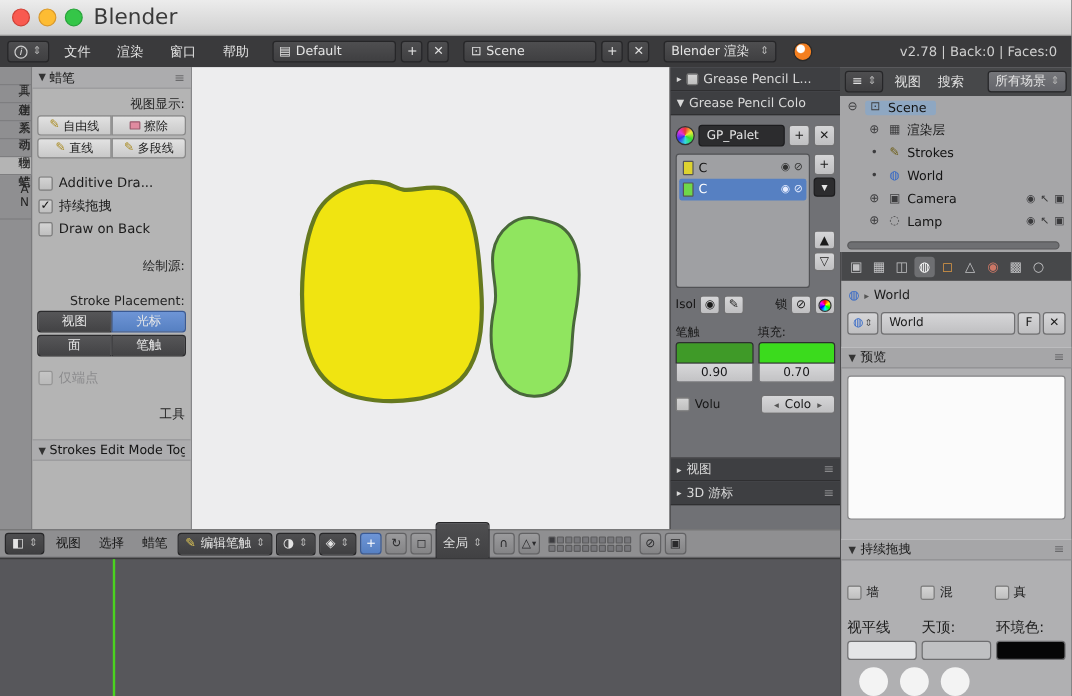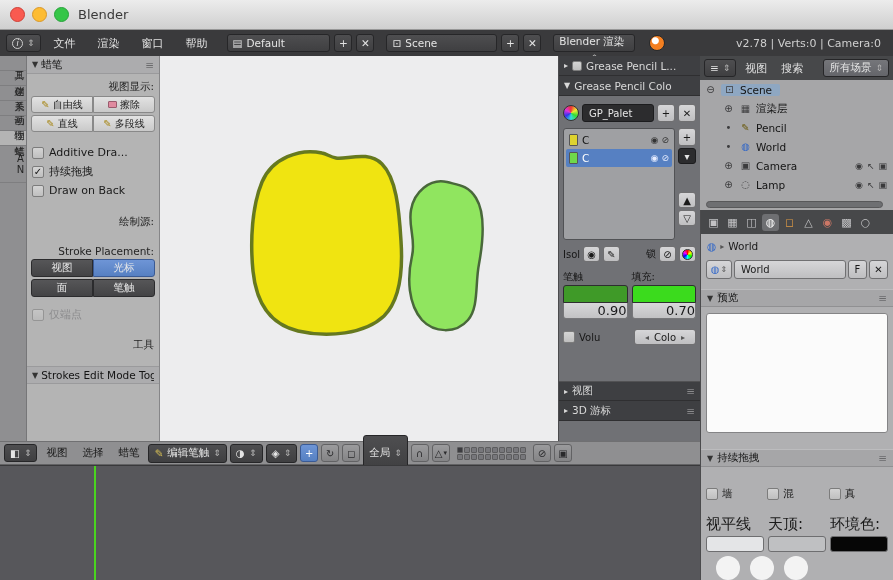--- a/index.html
+++ b/index.html
@@ -3,21 +3,21 @@
 <meta charset="utf-8">
 <style>
 *{margin:0;padding:0;box-sizing:border-box;}
 body{font-family:"DejaVu Sans","Liberation Sans",sans-serif;background:#222;}
 #app{position:relative;width:893px;height:580px;background:#b4b4b4;overflow:hidden;font-size:11px;color:#1a1a1a;}
 .abs{position:absolute;}
 .row{display:flex;align-items:center;}
 
 .titlebar{left:0;top:0;width:893px;height:30px;background:linear-gradient(#ececec,#cfcfcf);border-bottom:1px solid #979797;}
 .tl{width:15px;height:15px;border-radius:50%;position:absolute;top:7px;}
-.title-text{position:absolute;left:78px;top:0;line-height:29px;color:#3a3a3a;font-size:13px;}
+.title-text{position:absolute;left:78px;top:0;line-height:29px;color:#3a3a3a;font-size:18px;}
 
 .infobar{left:0;top:30px;width:893px;height:26px;background:#3a3a3c;display:flex;align-items:center;padding:0 6px;gap:4px;color:#d8d8d8;}
 .menu-item{padding:0 9px;font-size:11px;color:#e2e2e2;}
 .dwid{display:flex;align-items:center;height:18px;background:linear-gradient(#4e4e50,#3f3f41);border:1px solid #262628;border-radius:3px;color:#e4e4e4;font-size:10.5px;padding:0 5px;gap:4px;white-space:nowrap;}
 .mini{width:18px;justify-content:center;padding:0;}
 .ci{width:11px;height:11px;border:1px solid #cfcfcf;border-radius:50%;font-size:8px;display:flex;align-items:center;justify-content:center;color:#e8e8e8;font-style:italic;}
 .icg{font-size:9px;color:#b5b5b5;}
 .blogo{width:16px;height:16px;border-radius:50%;background:radial-gradient(circle at 38% 34%,#ffffff 0 3px,#f47f20 4px);border:1px solid #2a2a2a;}
 .stats{margin-left:auto;color:#cfcfcf;font-size:11px;padding-right:6px;}
 
@@ -49,21 +49,21 @@
 .darkfield{background:#2c2c2e;border:1px solid #1c1c1e;border-radius:3px;color:#e6e6e6;display:flex;align-items:center;padding:0 6px;font-size:10px;}
 .palico{width:16px;height:16px;border-radius:50%;background:conic-gradient(#e33,#ee3,#3d3,#3dd,#33e,#d3d,#e33);border:1px solid #333;flex:none;}
 .sph{width:11px;height:11px;border-radius:50%;background:conic-gradient(red,yellow,lime,cyan,blue,magenta,red);border:1px solid #333;display:inline-block;}
 .colorlist{background:#9fa0a3;border:1px solid #515255;border-radius:3px;padding:2px;}
 .clrow{display:flex;align-items:center;gap:4px;height:18px;padding:0 3px;border-radius:2px;color:#141414;}
 .clrow.active{background:#5680c2;color:#fff;}
 .clicons{margin-left:auto;display:flex;gap:3px;font-size:9px;color:#333;}
 .clrow.active .clicons{color:#e6ecff;}
 .chip{width:9px;height:12px;border-radius:1px;border:1px solid #555;flex:none;}
 .swatch{height:18px;border:1px solid #2e2e30;border-radius:3px 3px 0 0;}
-.slider{height:16px;background:linear-gradient(#d8d8da,#c2c2c4);border:1px solid #77777a;border-top:none;border-radius:0 0 3px 3px;display:flex;align-items:center;justify-content:flex-end;font-size:13px;color:#18181a;}
+.slider{height:16px;background:linear-gradient(#d8d8da,#c2c2c4);border:1px solid #77777a;border-top:none;border-radius:0 0 3px 3px;display:flex;align-items:center;justify-content:center;font-size:10px;color:#18181a;}
 
 .outliner{left:700px;top:56px;width:193px;height:154px;background:#a6a6a8;}
 .ohdr{display:flex;align-items:center;gap:4px;height:24px;background:#47484a;padding:0 4px;color:#dcdcdc;font-size:10.5px;}
 .otrow{display:flex;align-items:center;gap:4px;height:19px;font-size:10.5px;color:#141414;padding:0 4px;}
 .oticon{width:13px;text-align:center;font-size:10px;color:#3c3c3e;flex:none;}
 .hl{background:#8ea7c2;border-radius:2px;padding:0 8px 0 2px;display:flex;align-items:center;gap:4px;}
 .rowicons{margin-left:auto;display:flex;gap:4px;font-size:9px;color:#3a3a3c;padding-right:2px;}
 .oscroll{position:absolute;left:6px;right:10px;bottom:2px;height:7px;background:#6e6f72;border-radius:4px;border:1px solid #58585a;}
 
 .props{left:700px;top:210px;width:193px;height:370px;background:#b0b0b2;border-left:1px solid #4b4b4d;font-size:10.5px;}
@@ -120,26 +120,26 @@
     <div class="dwid" style="margin-left:8px;">
       <span>⊡</span>
       <span style="min-width:86px;">Scene</span>
     </div>
     <div class="dwid mini">
         <span>+</span>
       </div>
     <div class="dwid mini">
         <span>✕</span>
       </div>
-    <div class="dwid" style="margin-left:8px;flex-direction:column;">
+    <div class="dwid" style="margin-left:8px;">
       <span style="min-width:70px;">Blender 渲染</span>
       <span class="icg">⇕</span>
     </div>
     <div class="blogo" style="margin-left:10px;"></div>
-    <span class="stats">v2.78 | Verts:0 | Camera:0</span>
+    <span class="stats">v2.78 | Back:0 | Faces:0</span>
   </div>
 
   <div class="abs tabcol">
     <div class="vtab">工具</div>
     <div class="vtab">创建</div>
     <div class="vtab">关系</div>
     <div class="vtab">动画</div>
     <div class="vtab">物理</div>
     <div class="vtab active">蜡笔</div>
     <div class="vtab">AN</div>
@@ -353,21 +353,21 @@
         </span>
     </div>
     <div class="otrow" style="padding-left:22px;">
       <span class="oticon">⊕</span>
       <span class="oticon">▦</span>
       <span>渲染层</span>
     </div>
     <div class="otrow" style="padding-left:22px;">
       <span class="oticon">•</span>
       <span class="oticon" style="color:#6b5b10;">✎</span>
-      <span>Pencil</span>
+      <span>Strokes</span>
     </div>
     <div class="otrow" style="padding-left:22px;">
       <span class="oticon">•</span>
       <span class="oticon" style="color:#2d64c8;">◍</span>
       <span>World</span>
     </div>
     <div class="otrow" style="padding-left:22px;">
       <span class="oticon">⊕</span>
       <span class="oticon">▣</span>
       <span>Camera</span>
@@ -458,21 +458,21 @@
         </span>
       <span class="row" style="gap:4px;">
           <span class="cb"></span>
           <span>混</span>
         </span>
       <span class="row" style="gap:4px;">
           <span class="cb"></span>
           <span>真</span>
         </span>
     </div>
-    <div style="display:grid;grid-template-columns:1fr 1fr 1fr;gap:4px;margin:14px 5px 0;font-size:15px;">
+    <div style="display:grid;grid-template-columns:1fr 1fr 1fr;gap:4px;margin:14px 5px 0;font-size:12px;">
       <span>视平线</span>
       <span>天顶:</span>
       <span>环境色:</span>
     </div>
     <div style="display:grid;grid-template-columns:1fr 1fr 1fr;gap:4px;margin:2px 5px 0;">
       <div style="height: 16px; border: 1px solid rgb(110, 110, 112); border-radius: 3px; background-color: rgb(228, 229, 231);"></div>
       <div style="height: 16px; border: 1px solid rgb(110, 110, 112); border-radius: 3px; background-color: rgb(191, 192, 194);"></div>
       <div style="height: 16px; border: 1px solid rgb(110, 110, 112); border-radius: 3px; background-color: rgb(6, 6, 6);"></div>
     </div>
   </div>

